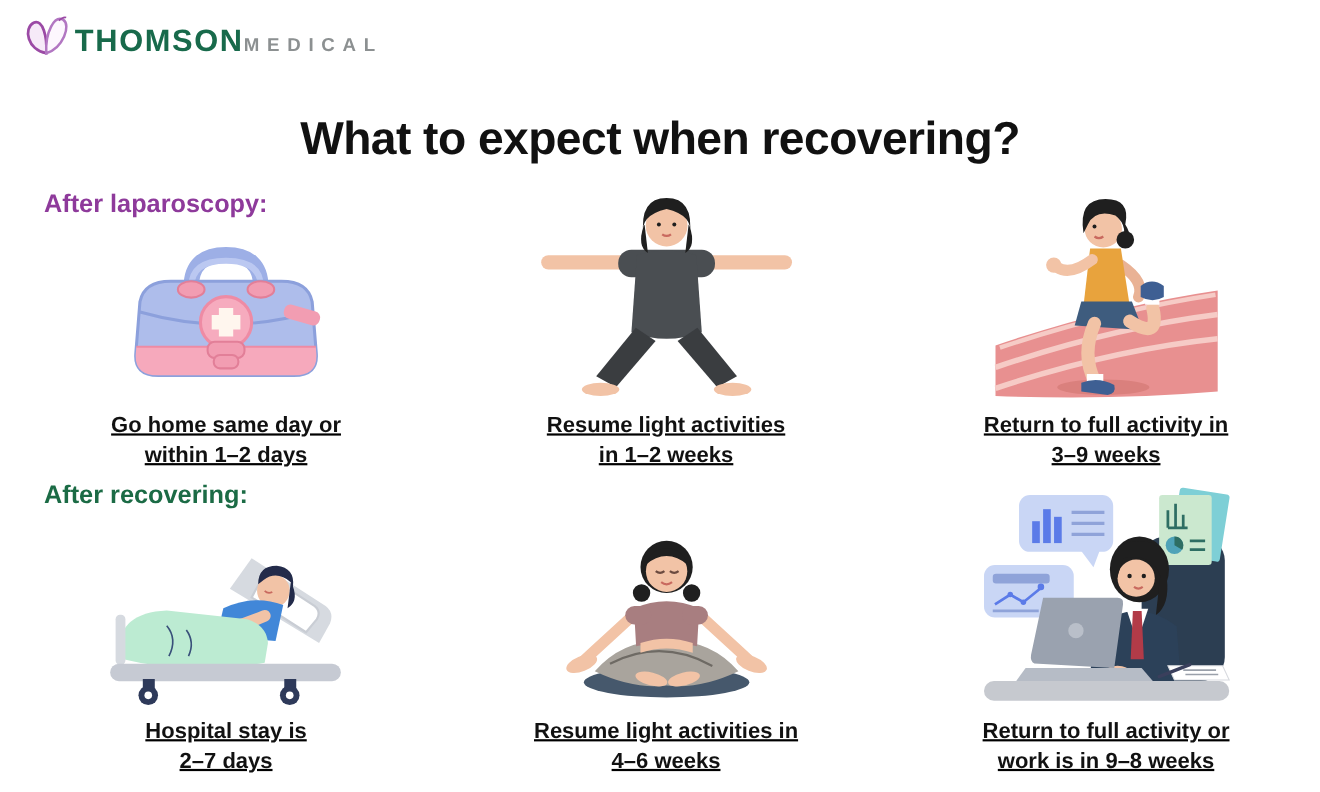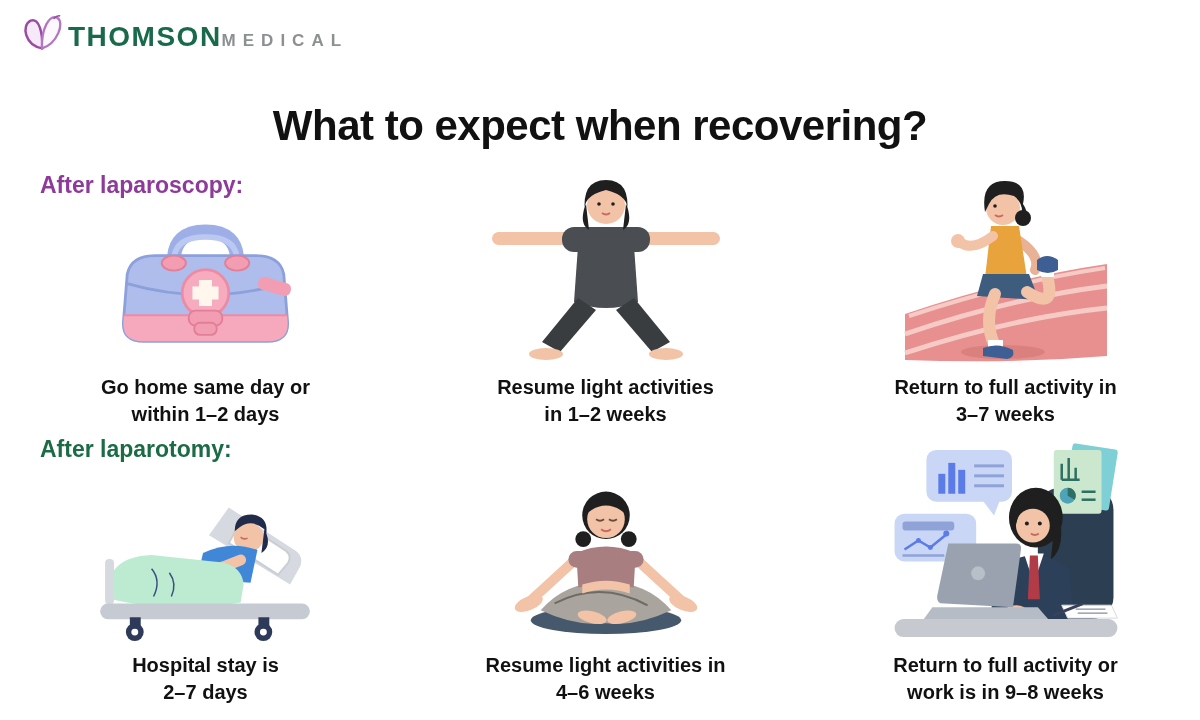--- a/index.html
+++ b/index.html
@@ -20,21 +20,21 @@
     font-size:17px; font-weight:bold; color:var(--brand-gray,#8C9091);
     letter-spacing:7px; margin-top:3px; margin-right:-7px;
   }
   
   .page-title {
     position:absolute; top:102px; left:0; width:100%;
     text-align:center; font-size:42px; font-weight:bold;
     color:var(--text,#111111); letter-spacing:-0.5px;
   }
   
-  .section { position:absolute; left:0; width:1084px; }
+  .section { position:absolute; left:0; width:1084px;text-decoration:underline; }
   .section-laparoscopy { top:166px; }
   .section-laparotomy  { top:430px; }
   .section-label {
     position:absolute; top:6px; left:40px;
     font-size:23px; font-weight:bold;
   }
   .section-laparoscopy .section-label { color:var(--purple,#8E3A9B); }
   .section-laparotomy  .section-label { color:var(--green,#1B6B45); }
   .figures { display:grid; grid-template-columns:400px 400px 400px; width:1200px; }
   .figure-cell { display:flex; flex-direction:column; align-items:center;padding-left:11px; }
@@ -142,28 +142,28 @@
             <path d="M92 108 L138 108 L148 134 L86 130 Z" fill="#3E5C7E"></path>
             <path d="M104 128 Q92 156 104 180" stroke="#F2C3A6" stroke-width="12" fill="none" stroke-linecap="round"></path>
             <rect x="97" y="174" width="15" height="9" fill="#ffffff"></rect>
             <path d="M92 182 q15 -6 30 2 q2 8 -6 9 l-24 -3 Z" fill="#3E5F93"></path>
             <path d="M136 126 Q164 144 157 114" stroke="#F2C3A6" stroke-width="12" fill="none" stroke-linecap="round"></path>
             <rect x="150" y="102" width="13" height="9" fill="#ffffff"></rect>
             <path d="M146 94 q10 -8 21 0 l0 10 q-10 6 -21 0 Z" fill="#3E5F93"></path>
           </svg>
         </div>
         <div class="caption">Return to full activity in
-3–7 weeks</div>
+3–9 weeks</div>
       </div>
 
     </div>
   </div>
 
   <div class="section section-laparotomy">
-    <div class="section-label">After laparotomy:</div>
+    <div class="section-label">After recovering:</div>
     <div class="figures">
 
       <div class="figure-cell">
         <div class="illus-wrap">
           <svg width="228" height="184" viewBox="0 0 230 186">
             <path d="M138 50 L206 94 Q214 100 210 110 L200 128 L118 78 Z" fill="#D6DAE0"></path>
             <path d="M150 64 L196 94 Q202 99 198 106 L188 118 L138 86 Z" fill="#FFFFFF" stroke="#C9CDD4" stroke-width="2"></path>
             <circle cx="158" cy="80" r="15" fill="#F2C3A6"></circle>
             <path d="M144 74 Q144 57 161 57 Q178 59 176 76 Q181 90 171 96 L174 72 Q161 61 149 70 Z" fill="#232B4A"></path>
             <path d="M150 80 q3 3 7 1" stroke="#C96A5F" stroke-width="1.6" fill="none"></path>

